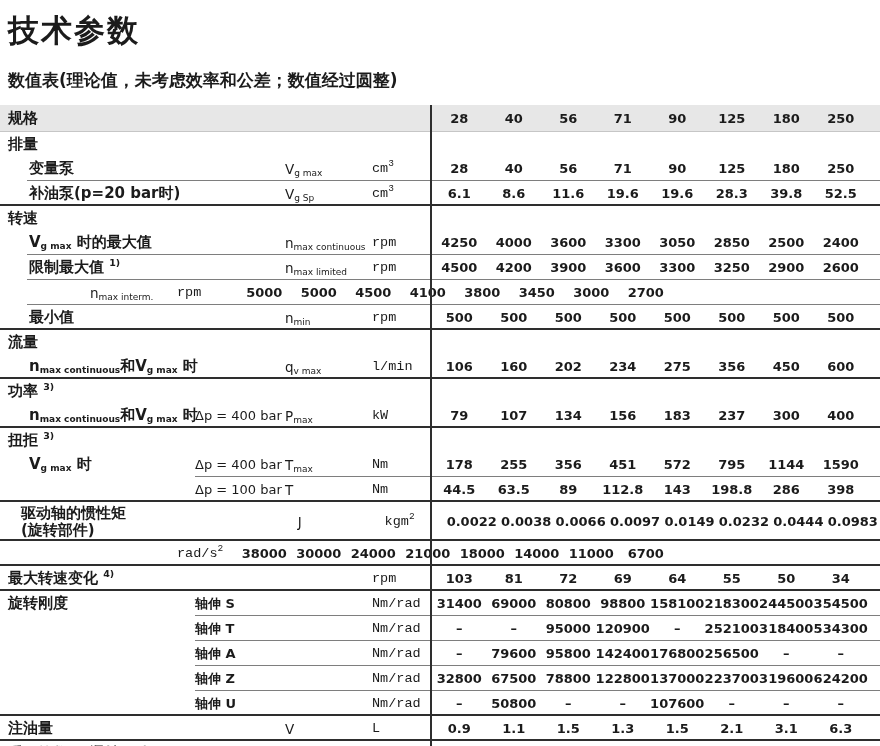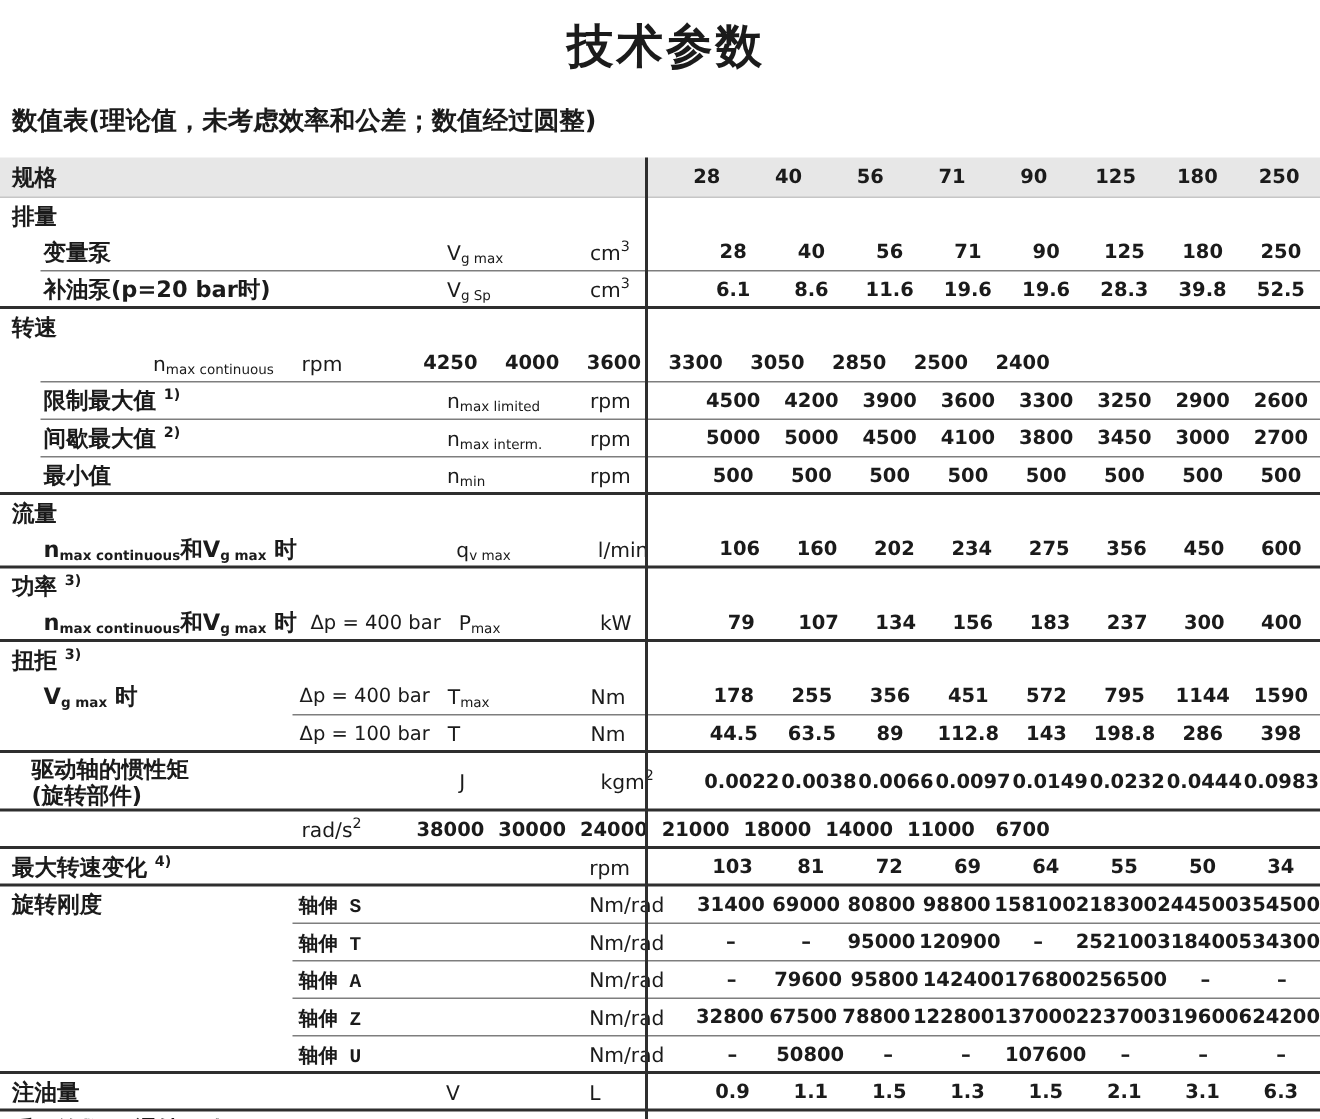--- a/index.html
+++ b/index.html
@@ -1,36 +1,36 @@
 <!DOCTYPE html>
 <html style="--band: #e7e7e7;"><head>
 <meta charset="utf-8">
 <style>
   html,body{margin:0;padding:0;}
   body{
     width:880px;height:746px;background:#ffffff;overflow:hidden;
     font-family:"DejaVu Sans","Liberation Sans",sans-serif;
     color:#1b1b1b;
   }
-  .title{font-size:31px;font-weight:700;margin:10px 0 0 8px;letter-spacing:2px;text-align:center;}
+  .title{font-size:31px;font-weight:700;margin:10px 0 0 8px;letter-spacing:2px;}
   .subtitle{font-size:17px;font-weight:700;margin:17px 0 0 8px;}
   #paramtable{position:relative;width:880px;margin-top:13px;}
-  .trow{position:relative;display:flex;align-items:center;gap:12px;}
+  .trow{position:relative;display:flex;align-items:center;}
   .h-header{height:26px;}
   .h-section{height:24px;}
   .h-data{height:25px;}
   .h-tall{height:39px;padding-left:13px;}
   .header-row{background:var(--band,#e7e7e7);border-bottom:1px solid #c6c6c6;}
   .lbl{width:195px;box-sizing:border-box;padding-left:8px;font-size:15px;font-weight:700;line-height:17px;white-space:nowrap;}
   .lbl.indent{padding-left:29px;}
   .head-lbl{width:432px;}
   .subcol{width:90px;box-sizing:border-box;font-size:13px;white-space:nowrap;}
-  .subcol.b{font-weight:700;font-family:Liberation Mono, monospace;}
+  .subcol.b{font-weight:700;}
   .symcol{width:87px;box-sizing:border-box;font-size:13.5px;white-space:nowrap;}
-  .unitcol{width:60px;box-sizing:border-box;font-size:13.5px;white-space:nowrap;}
+  .unitcol{width:60px;box-sizing:border-box;font-size:13.5px;white-space:nowrap;font-family:Liberation Mono, monospace;}
   .vals{width:436px;display:grid;grid-template-columns:repeat(8,1fr);}
   .vcell{text-align:center;font-size:13px;font-weight:700;white-space:nowrap;}
   .sep{position:absolute;bottom:0;right:0;}
   .sep-thin{left:27px;height:1px;background:#7e7e7e;}
   .sep-mid{left:195px;height:1px;background:#7e7e7e;}
   .sep-full{left:0;height:2px;background:#2e2e2e;}
   #vdivider{position:absolute;top:0;bottom:0;left:430px;width:2px;background:#2e2e2e;}
   sub{font-size:9px;vertical-align:-2px;line-height:0;}
   sup{font-size:9.5px;vertical-align:6px;line-height:0;}
 </style>
@@ -89,20 +89,21 @@
           <div class="vcell">28.3</div>
           <div class="vcell">39.8</div>
           <div class="vcell">52.5</div>
         </div>
         <div class="sep sep-full"></div>
       </div>
       <div class="trow h-section">
         <div class="lbl head-lbl">转速</div>
       </div>
       <div class="trow h-data">
+        <div class="lbl indent">V<sub>g max</sub> 时的最大值</div>
         <div class="subcol"></div>
         <div class="symcol">n<sub>max continuous</sub></div>
         <div class="unitcol">rpm</div>
         <div class="vals">
           <div class="vcell">4250</div>
           <div class="vcell">4000</div>
           <div class="vcell">3600</div>
           <div class="vcell">3300</div>
           <div class="vcell">3050</div>
           <div class="vcell">2850</div>
@@ -122,21 +123,20 @@
           <div class="vcell">3900</div>
           <div class="vcell">3600</div>
           <div class="vcell">3300</div>
           <div class="vcell">3250</div>
           <div class="vcell">2900</div>
           <div class="vcell">2600</div>
         </div>
         <div class="sep sep-thin"></div>
       </div>
       <div class="trow h-data">
-        <div class="lbl indent">间歇最大值 <sup>2)</sup></div>
         <div class="subcol"></div>
         <div class="symcol">n<sub>max interm.</sub></div>
         <div class="unitcol">rpm</div>
         <div class="vals">
           <div class="vcell">5000</div>
           <div class="vcell">5000</div>
           <div class="vcell">4500</div>
           <div class="vcell">4100</div>
           <div class="vcell">3800</div>
           <div class="vcell">3450</div>

